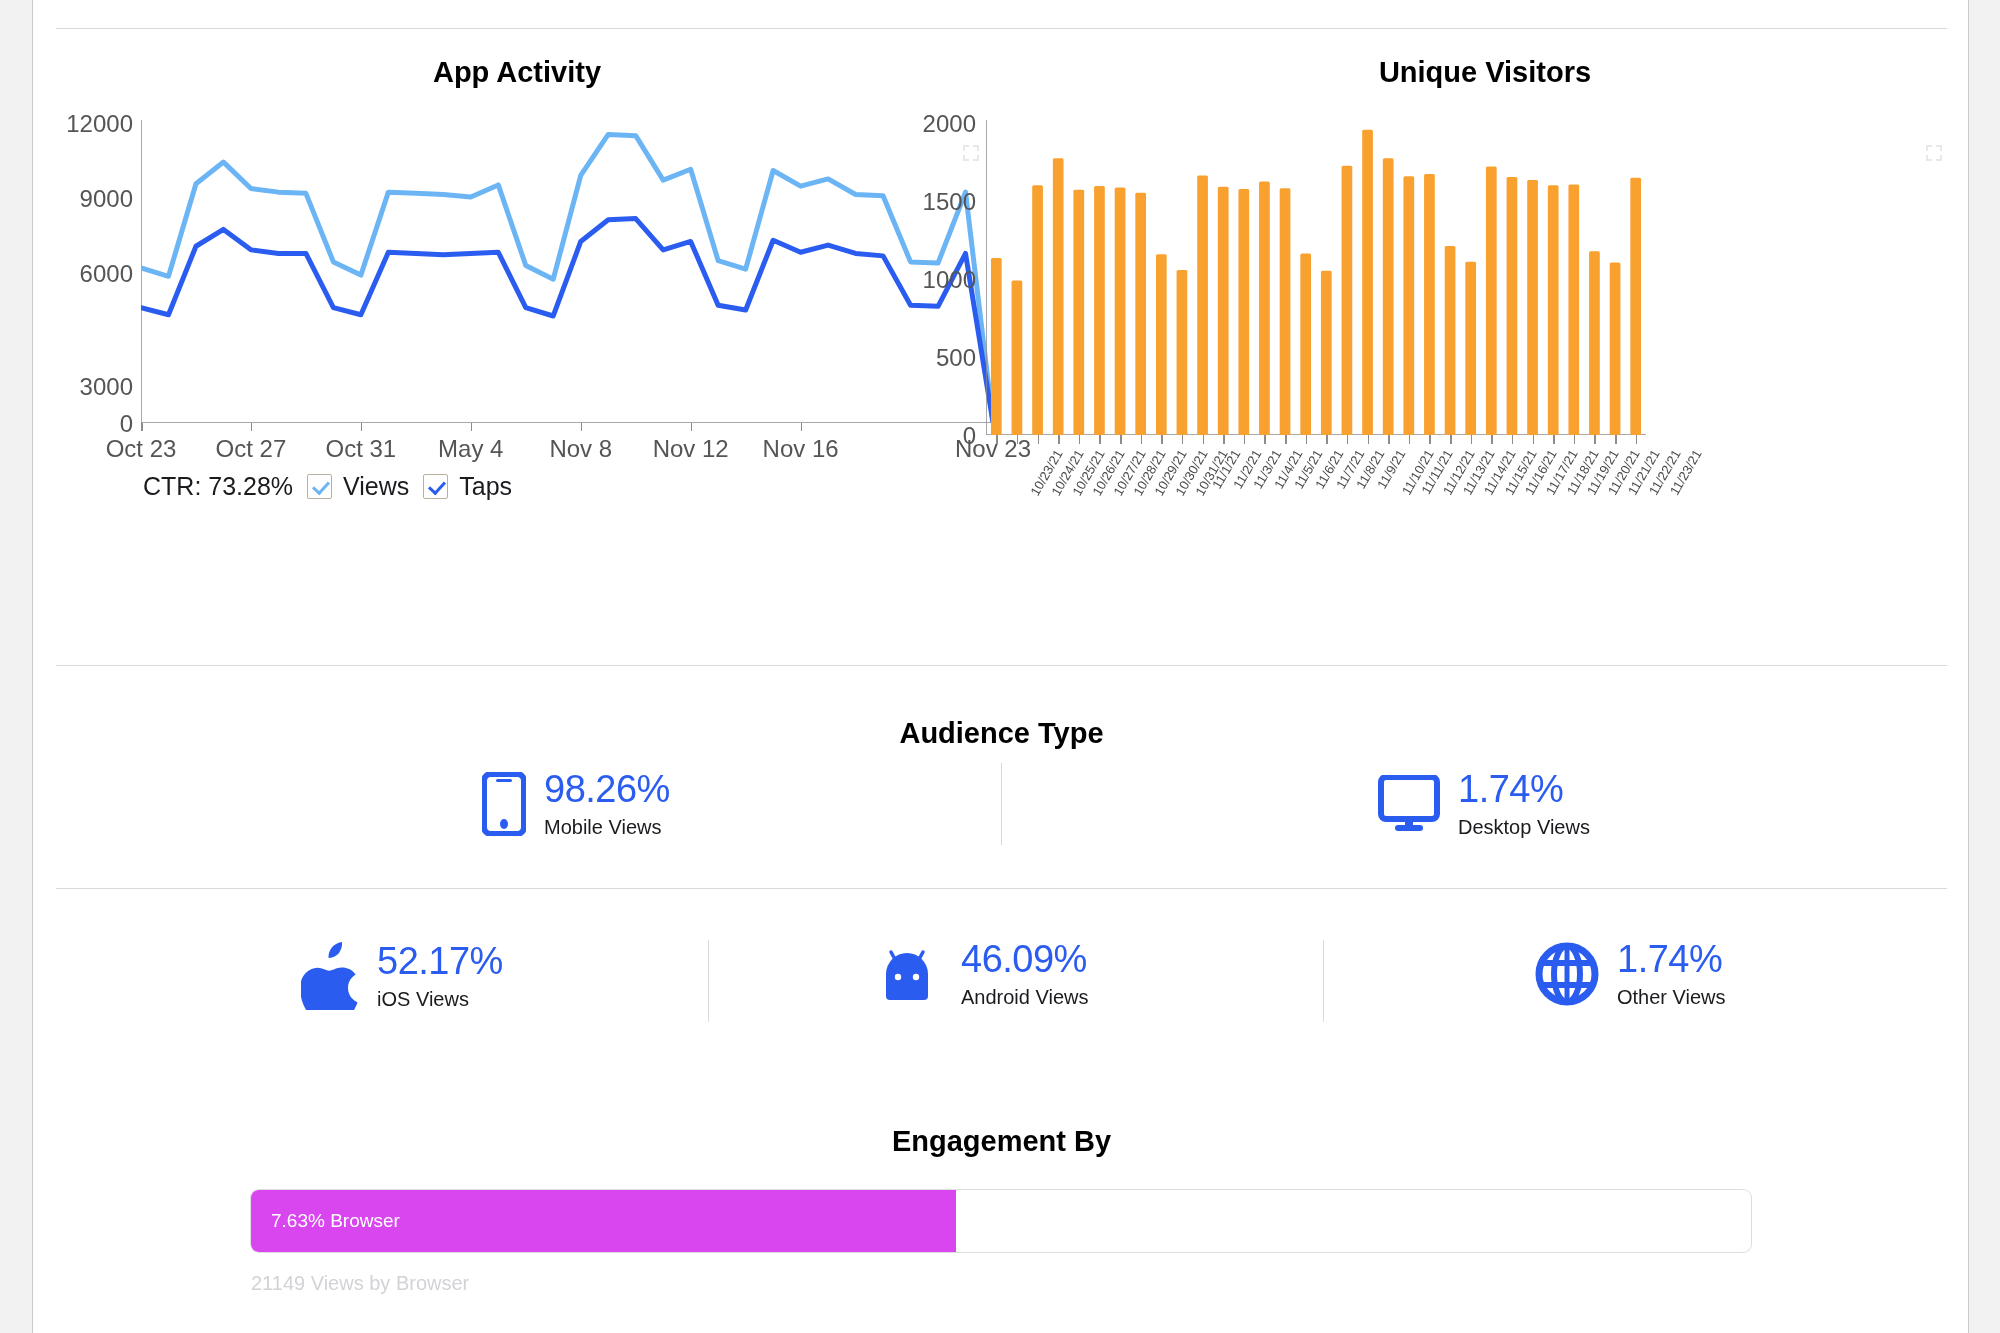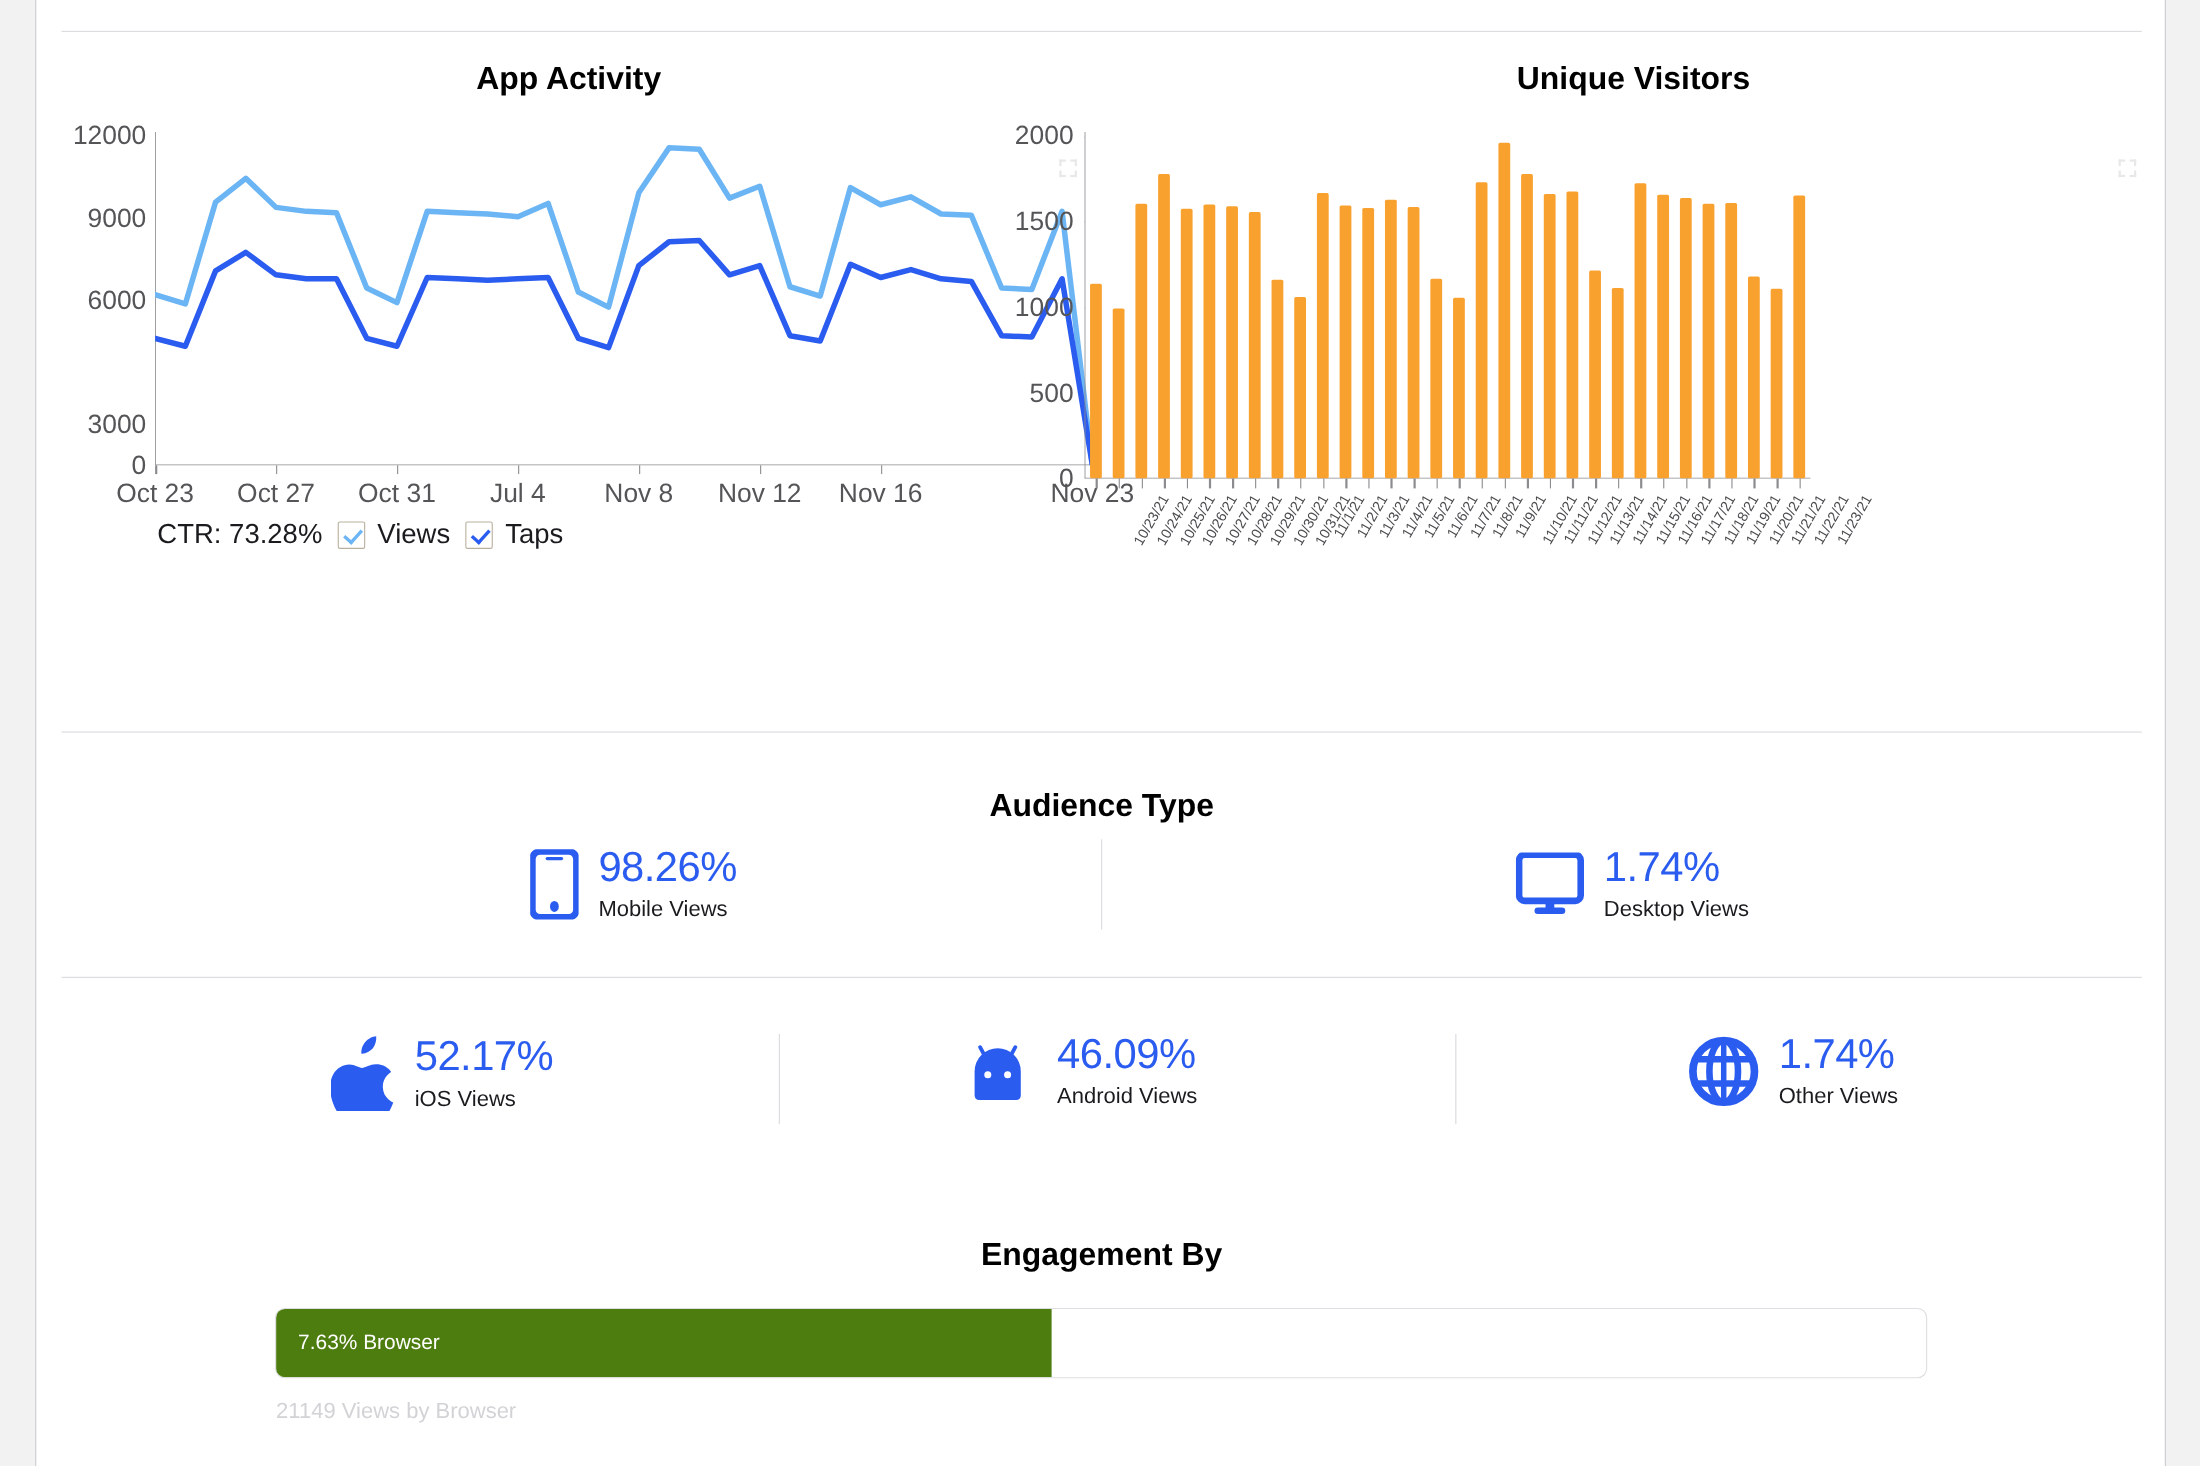--- a/index.html
+++ b/index.html
@@ -175,21 +175,21 @@
     </svg>
 
     <div id="aa-xaxis">
         <div style="position: absolute; left: 108px; top: 383px; width: 1.5px; height: 8px; background: rgb(140, 140, 144);"></div>
         <div class="axis-label" style="left: 38px; top: 395px; width: 140px; text-align: center;">Oct 23</div>
         <div style="position: absolute; left: 217.935px; top: 383px; width: 1.5px; height: 8px; background: rgb(140, 140, 144);"></div>
         <div class="axis-label" style="left: 147.935px; top: 395px; width: 140px; text-align: center;">Oct 27</div>
         <div style="position: absolute; left: 327.871px; top: 383px; width: 1.5px; height: 8px; background: rgb(140, 140, 144);"></div>
         <div class="axis-label" style="left: 257.871px; top: 395px; width: 140px; text-align: center;">Oct 31</div>
         <div style="position: absolute; left: 437.806px; top: 383px; width: 1.5px; height: 8px; background: rgb(140, 140, 144);"></div>
-        <div class="axis-label" style="left: 367.806px; top: 395px; width: 140px; text-align: center;">Jul 4</div>
+        <div class="axis-label" style="left: 367.806px; top: 395px; width: 140px; text-align: center;">May 4</div>
         <div style="position: absolute; left: 547.742px; top: 383px; width: 1.5px; height: 8px; background: rgb(140, 140, 144);"></div>
         <div class="axis-label" style="left: 477.742px; top: 395px; width: 140px; text-align: center;">Nov 8</div>
         <div style="position: absolute; left: 657.677px; top: 383px; width: 1.5px; height: 8px; background: rgb(140, 140, 144);"></div>
         <div class="axis-label" style="left: 587.677px; top: 395px; width: 140px; text-align: center;">Nov 12</div>
         <div style="position: absolute; left: 767.613px; top: 383px; width: 1.5px; height: 8px; background: rgb(140, 140, 144);"></div>
         <div class="axis-label" style="left: 697.613px; top: 395px; width: 140px; text-align: center;">Nov 16</div>
         <div style="position: absolute; left: 960px; top: 383px; width: 1.5px; height: 8px; background: rgb(140, 140, 144);"></div>
         <div class="axis-label" style="left: 890px; top: 395px; width: 140px; text-align: center;">Nov 23</div>
       </div>
 
@@ -406,20 +406,20 @@
     </svg>
     <div class="stat-text">
       <div class="stat-pct">1.74%</div>
       <div class="stat-sub">Other Views</div>
     </div>
   </div>
 
   <div class="panel-title" style="left:0; top:1125px; width:1937px; font-size:29px;">Engagement By</div>
 
   <div class="eng-bar" style="left:218px; top:1190px; width:1500px; height:62px;">
-    <div class="eng-seg left" id="eng-left" style="background:#4d7c0f; width:47%;padding-left:20px;">
+    <div class="eng-seg left" id="eng-left" style="background:#d946ef; width:47%;padding-left:20px;">
       <span>7.63% Browser</span>
     </div>
   </div>
 
   <div class="eng-foot" style="left:218px; top:1272px;">21149 Views by Browser</div>
 
 </div>
 
 </body></html>

